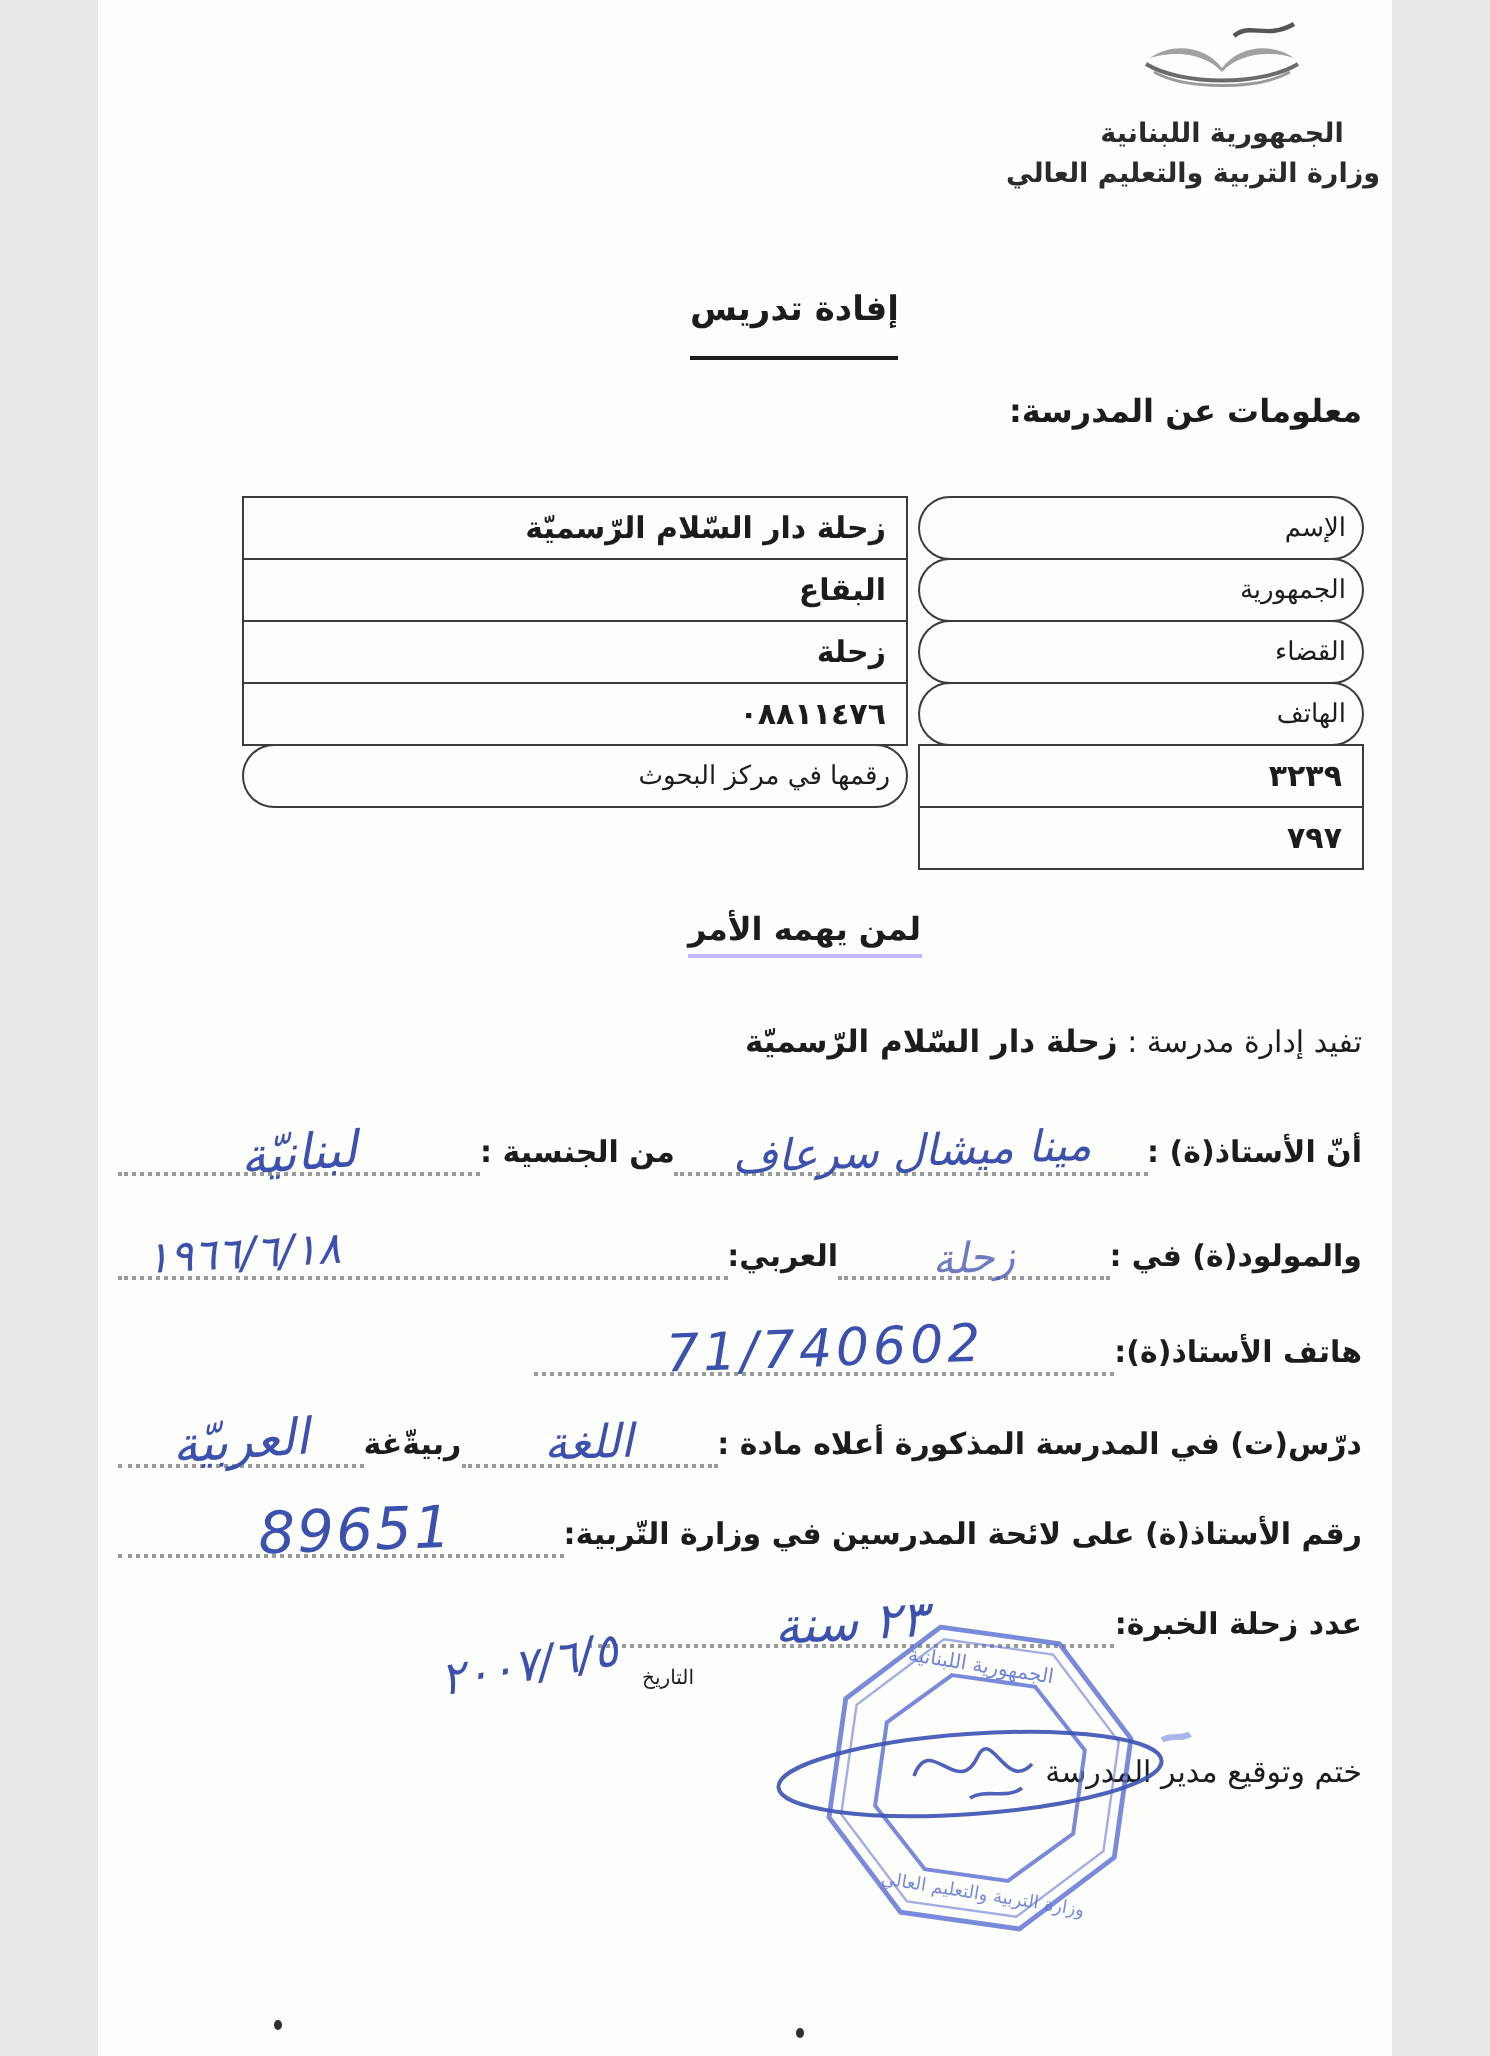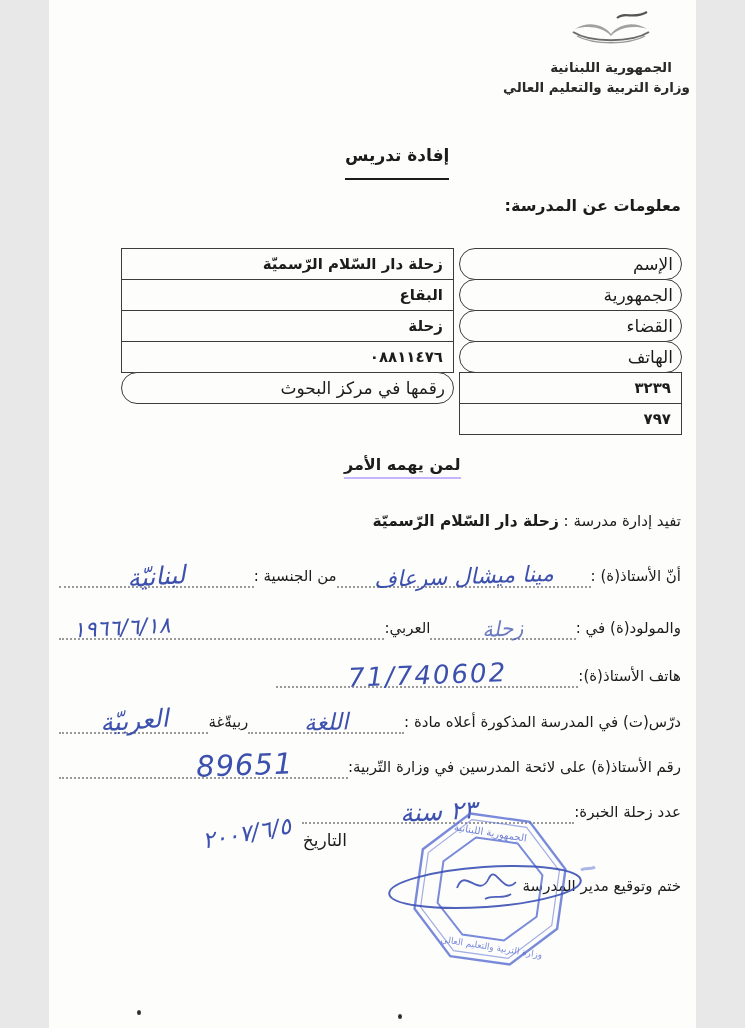--- a/index.html
+++ b/index.html
@@ -18,38 +18,38 @@
   .header .logo{display:block;margin:0 auto 2px auto;}
   .header .h-line{font-size:13.5px;font-weight:bold;line-height:1.45;color:#2a2a2a;white-space:nowrap;}
   
   .doc-title{position:absolute;top:133px;left:296px;font-size:17px;font-weight:bold;
     border-bottom:2px solid #1c1c1c;padding-bottom:13px;margin-top:12px;}
   .section-heading{position:absolute;top:196px;right:15px;font-size:16px;font-weight:bold;}
   
   .info-table{position:absolute;top:249px;right:14px;width:561px;
     display:grid;grid-template-columns:223px 333px;column-gap:5px;grid-auto-rows:31px;}
   .cell{border:1px solid #3c3c3c;display:flex;align-items:center;background:#fdfdfb;margin-top:-1px;}
-  .cell.label{padding:0 8px;font-size:17px;border-radius:16px;}
+  .cell.label{padding:0 8px;font-size:13px;border-radius:16px;}
   .cell.value{padding:0 10px;font-size:15px;font-weight:bold;}
   .cell.num{letter-spacing:3px;}
   
   .concern-heading{position:absolute;top:455px;left:295px;font-size:16px;font-weight:bold;
     border-bottom:2px solid #c4b5fd;padding-bottom:3px;}
   .intro-line{position:absolute;top:512px;right:15px;font-size:15px;}
   .intro-line b{font-size:15.5px;}
   
   .form-row{position:absolute;right:15px;left:10px;height:38px;display:flex;align-items:flex-end;}
-  .form-row .plabel{font-size:15px;font-weight:normal;white-space:nowrap;padding-bottom:3px;}
+  .form-row .plabel{font-size:15px;font-weight:bold;white-space:nowrap;padding-bottom:3px;}
   .fill{display:flex;align-items:flex-end;justify-content:center;border-bottom:2px dotted #9a9a9a;height:100%;}
   .spacer{height:100%;}
   .hand{font-style:italic;color:#3c50ae;white-space:nowrap;line-height:1;}
   
   .stamp-label{position:absolute;top:877px;right:15px;font-size:15px;}
   .date-row{position:absolute;top:828px;left:18px;width:280px;display:flex;align-items:center;gap:10px;}
-  .date-row .plabel{font-size:17px;}
+  .date-row .plabel{font-size:10px;}
   .stamp-wrap{position:absolute;top:804px;left:336px;width:212px;height:172px;}
   .speck{position:absolute;width:4px;height:5px;background:#2f2f2f;border-radius:50%;}
 </style>
 </head>
 <body>
 
 <div class="page">
 
   <div class="header">
     <svg class="logo" width="100" height="48" viewBox="0 0 100 48">

